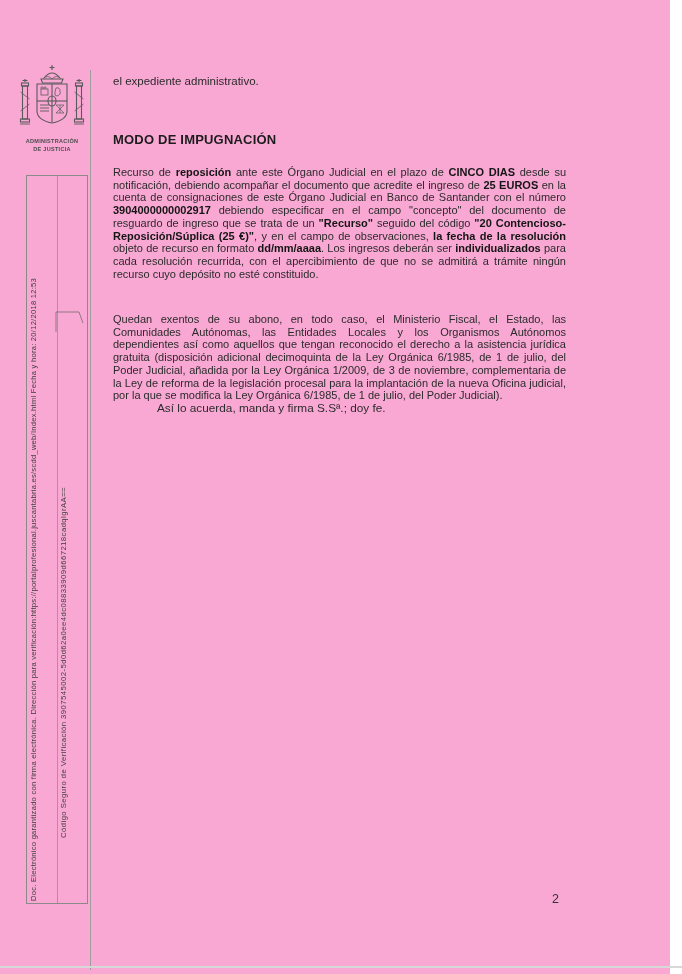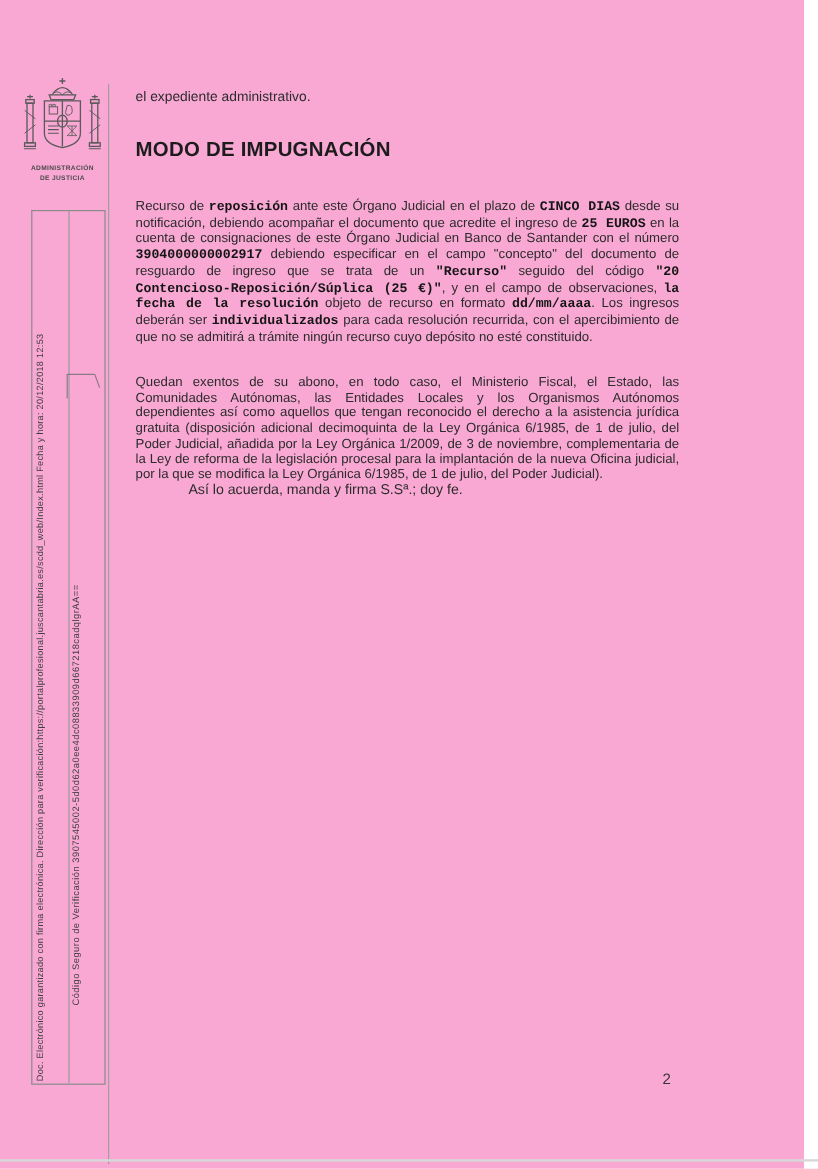--- a/index.html
+++ b/index.html
@@ -33,26 +33,26 @@
     white-space:nowrap;overflow:hidden;
     color:#3d3d3d;
   }
   .vtext1{left:29px;top:178px;height:723px;font-size:7.6px;letter-spacing:.25px;}
   .vtext2{left:59px;top:440px;height:398px;font-size:7.8px;letter-spacing:.4px;}
 
   .scan-mark{position:absolute;left:50px;top:298px;}
 
   
   .intro{position:absolute;left:113px;top:75px;margin:0;font-size:11.5px;}
-  .heading{position:absolute;left:113px;top:115px;margin:0;font-size:17px;font-weight:bold;color:#1c1c1c;letter-spacing:.2px;}
+  .heading{position:absolute;left:113px;top:132px;margin:0;font-size:13px;font-weight:bold;color:#1c1c1c;letter-spacing:.2px;}
   .para{
     position:absolute;left:113px;width:453px;margin:0;
     font-size:11px;line-height:12.7px;text-align:justify;color:#2b2b2b;
   }
-  .para b{color:#151515;font-family:Liberation Mono, monospace;}
+  .para b{color:#151515;}
   .para1{top:166px;}
   .para2{top:313px;}
   .closing{position:absolute;left:157px;top:401px;margin:0;font-size:11.8px;}
   .sig{
     position:absolute;left:113px;top:447px;width:453px;
     font-weight:bold;font-size:12px;line-height:16.5px;color:#1c1c1c;letter-spacing:.2px;
   }
   .sig-line1{text-align:justify;text-align-last:justify;}
   .page-number{position:absolute;left:552px;top:892px;font-size:12.5px;color:#333;}
   .bottom-line{position:absolute;left:0;top:966px;width:682px;height:2px;background:#d8d8d8;}

